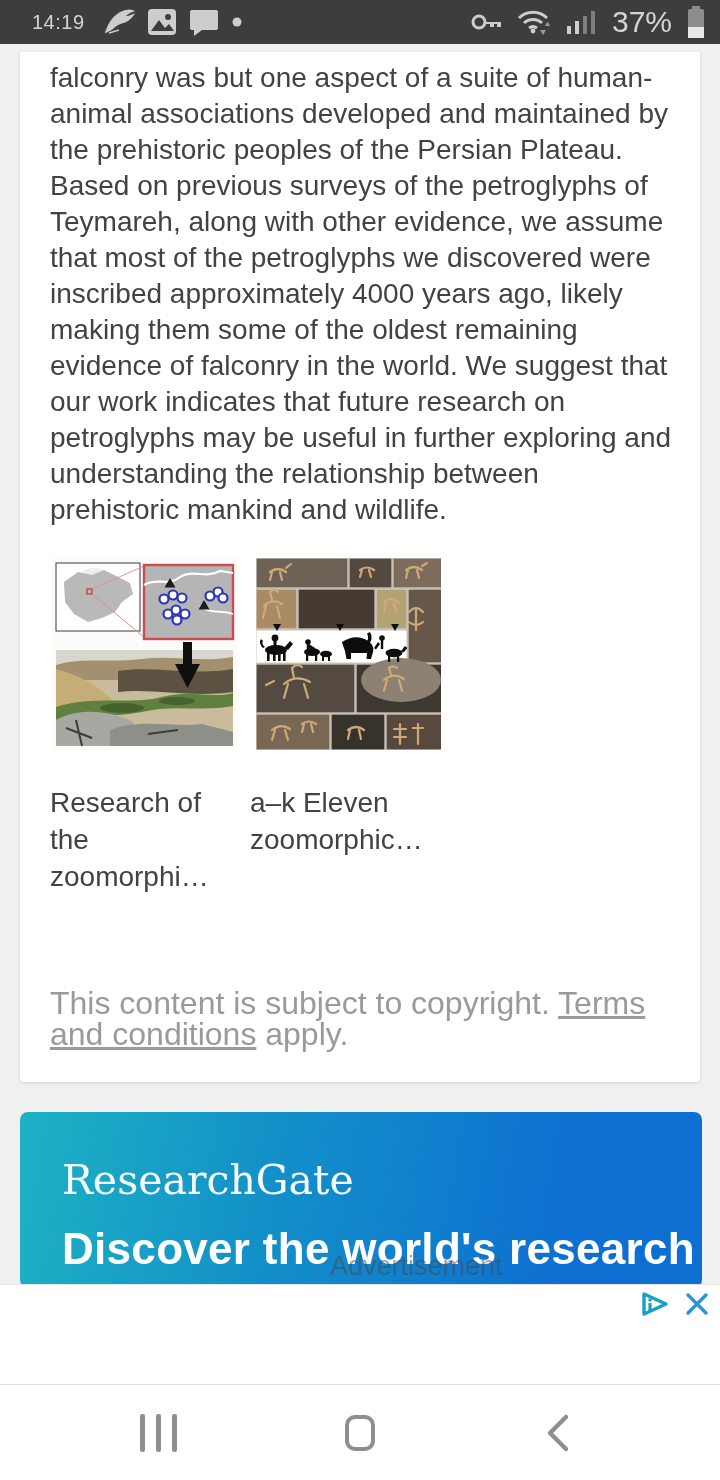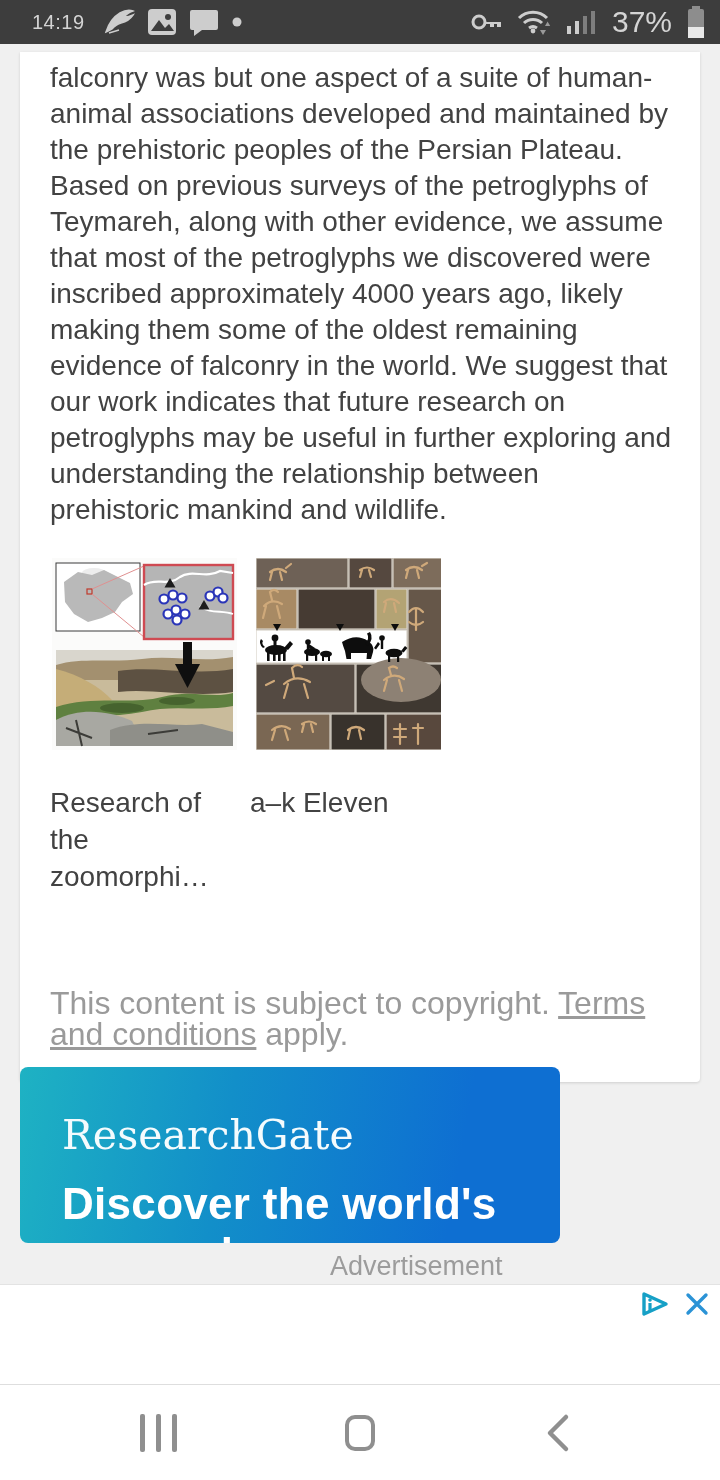--- a/index.html
+++ b/index.html
@@ -23,21 +23,21 @@
   .fig { width:185px; height:192px; overflow:hidden; background:#fff; }
   .fig svg { display:block; }
   .captions { position:absolute; left:30px; top:732px; display:flex; }
   .cap { width:200px; color:#424242; font-size:28px; line-height:37px; }
   .source { position:absolute; left:30px; top:852px; width:628px; color:#5c5c5c; font-size:28px; line-height:37px; }
   .source a { color:#5c5c5c; text-decoration:underline; }
   .copy { position:absolute; left:30px; top:936px; width:636px; color:#9a9a9a; font-size:32px; line-height:31px; }
   .copy a { color:#9a9a9a; text-decoration:underline; }
 
   
-  .banner { position:absolute; left:20px; top:1067px; width:540px; height:176px; border-radius:8px;
+  .banner { position:absolute; left:20px; top:1112px; width:682px; height:176px; border-radius:8px;
     background:linear-gradient(100deg,#1eb2c3 0%, #128fc9 38%, #0e6fd2 80%); overflow:hidden; cursor:pointer; }
   .banner-brand { position:absolute; left:42px; top:44px; color:#f4fbfd;
     font-family:"DejaVu Serif","Liberation Serif",serif; font-size:41px; }
   .banner-head { position:absolute; left:42px; top:112px; color:#ffffff; font-weight:bold; font-size:44px; letter-spacing:.3px; }
   .ad-label { position:absolute; left:330px; top:1251px; font-size:27px; color:rgba(72,72,72,.5); z-index:3; }
 
   
   .ad-panel { position:absolute; left:0; top:1284px; width:720px; height:100px; background:#ffffff;
     border-top:1px solid #e3e3e3; z-index:2; }
   .ad-controls { position:absolute; right:8px; top:4px; display:flex; align-items:center; gap:10px; }
@@ -232,20 +232,21 @@
       </div>
     </div>
 
     <div class="captions">
       <div class="cap">
         <div>Research of</div>
         <div>the zoomorphi…</div>
       </div>
       <div class="cap">
         <div>a–k Eleven</div>
+        <div>zoomorphic…</div>
       </div>
     </div>
 
 
     <p class="copy"><span>This content is subject to copyright. </span><a href="#">Terms and conditions</a><span> apply.</span></p>
   </div>
 
   <div class="banner">
     <div class="banner-brand">ResearchGate</div>
     <div class="banner-head">Discover the world's research</div>

